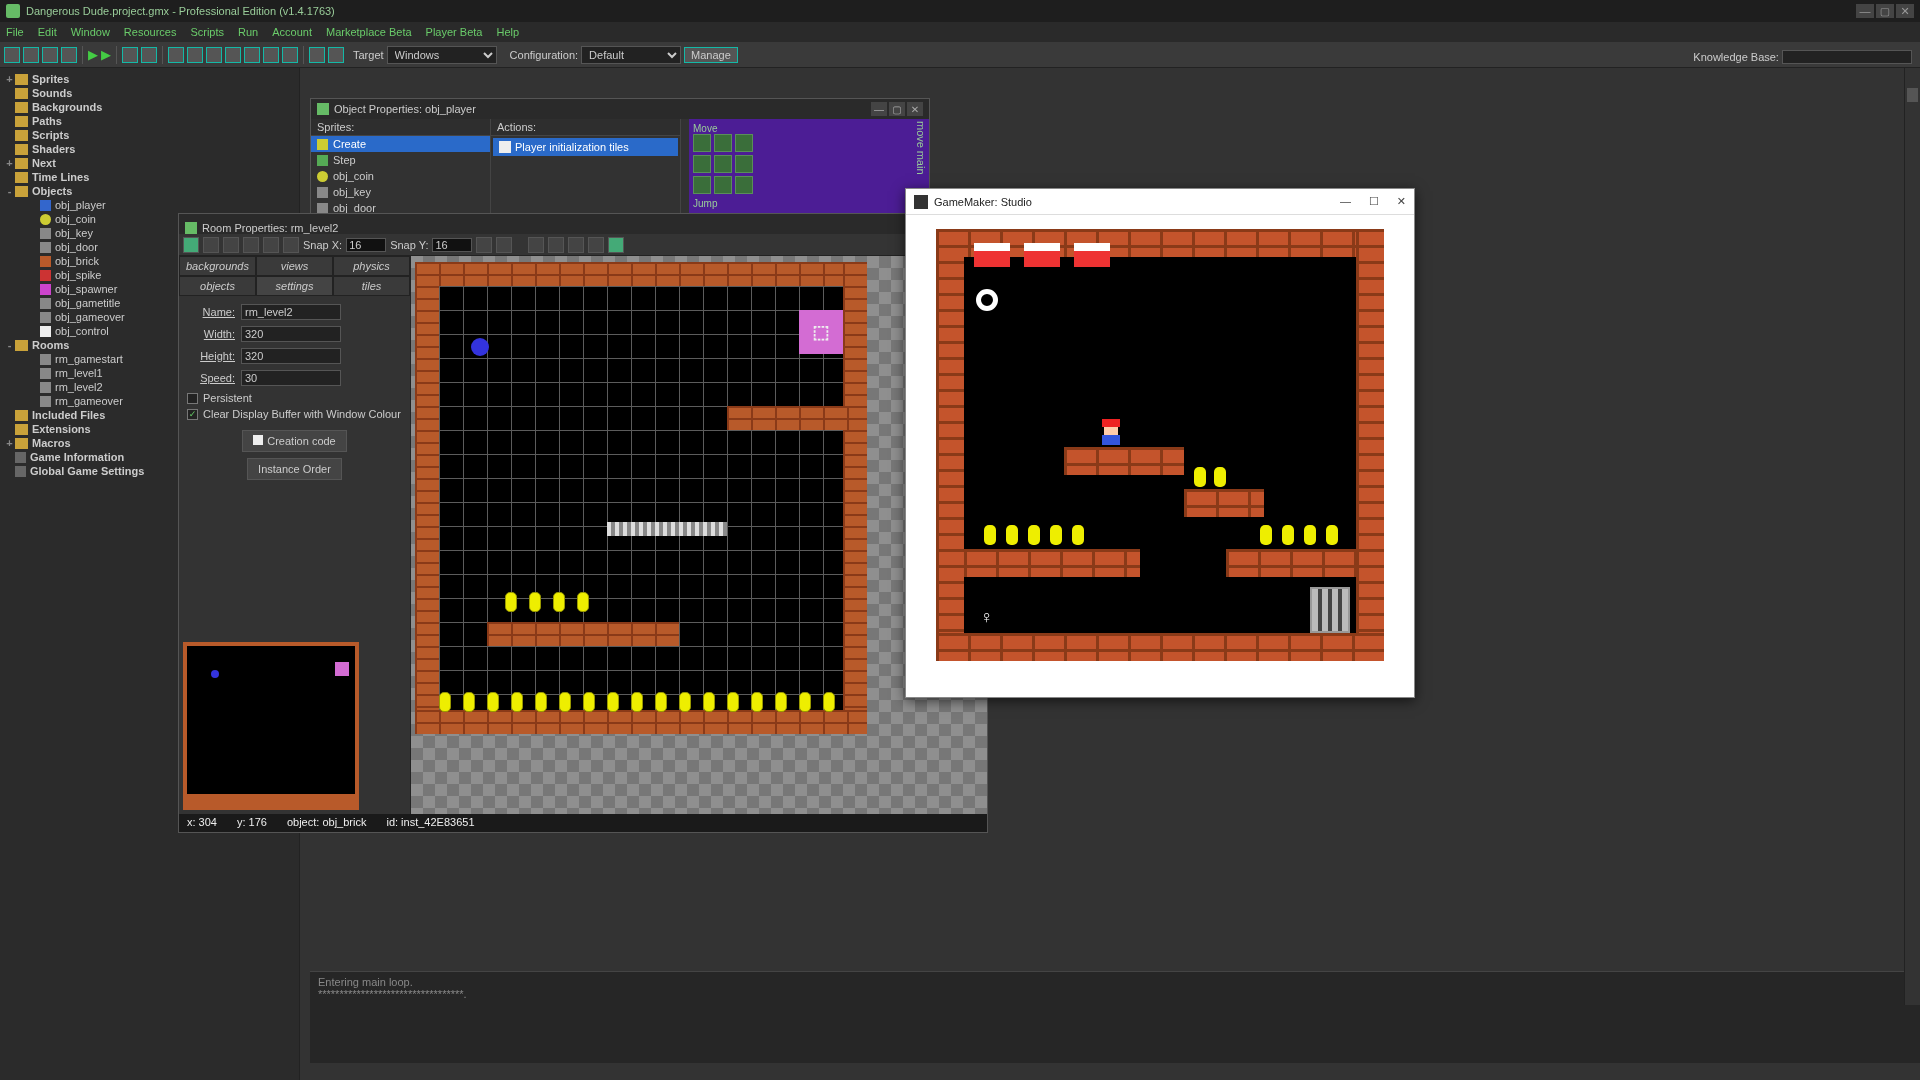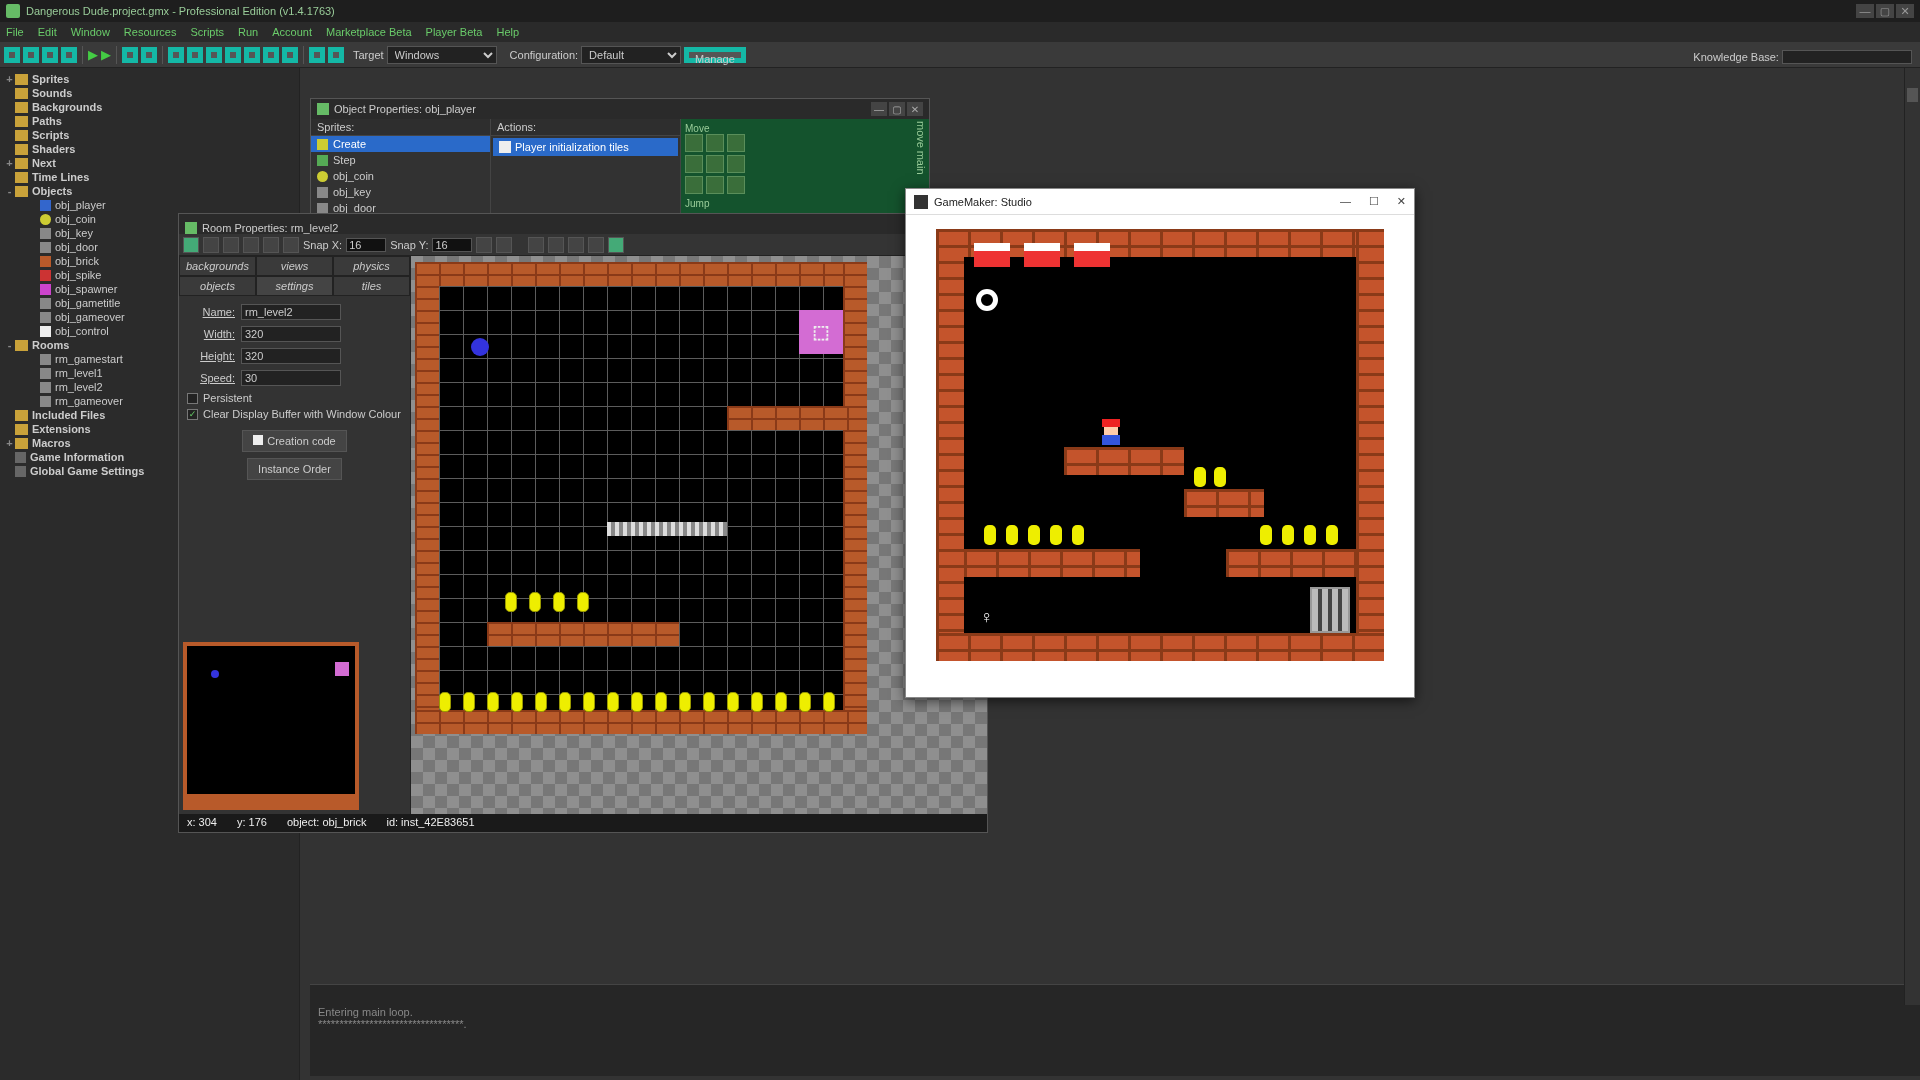--- a/index.html
+++ b/index.html
@@ -10,21 +10,21 @@
 .title-bar .logo { width: 14px; height: 14px; background: #6b6; border-radius: 2px; margin-right: 6px; }
 .title-right { margin-left: auto; display: flex; gap: 2px; }
 .title-right span { width: 18px; height: 14px; background: #444; display: flex; align-items: center; justify-content: center; color: #999; }
 
 
 .menu-bar { height: 20px; background: #2a2a2a; display: flex; align-items: center; padding: 0 6px; gap: 14px; }
 .menu-bar span { color: #6acc6a; cursor: pointer; }
 
 
 .tool-bar { height: 26px; background: #3a3a3a; border-bottom: 1px solid #222; display: flex; align-items: center; padding: 0 4px; gap: 3px; }
-.tool-bar .ticon { width: 16px; height: 16px; background: #555; border: 5px solid #14b8a6; }
+.tool-bar .ticon { width: 16px; height: 16px; background: #555; border: 1px solid #14b8a6; }
 .tool-bar .sep { width: 1px; height: 18px; background: #555; margin: 0 2px; }
 .tool-bar .play { color: #4c4; font-size: 13px; }
 .tool-bar label { color: #ccc; margin-left: 6px; }
 .tool-bar select, .tool-bar input { background: #222; color: #ccc; border: 1px solid #555; height: 18px; font-size: 11px; padding: 0 3px; }
 
 
 .main { position: absolute; top: 68px; left: 0; right: 0; bottom: 0; }
 
 
 .tree-panel { position: absolute; left: 0; top: 0; width: 300px; bottom: 0; background: #2b2b2b; border-right: 1px solid #222; overflow: auto; }
@@ -64,21 +64,21 @@
 .obj-left .btn { background:#444; border:1px solid #555; padding:2px 8px; color:#ccc; display:inline-block; margin-top:4px; }
 .obj-mid { width:180px; border-right:1px solid #444; }
 .obj-mid .colh { background:#2e2e2e; padding:2px 6px; color:#ccc; border-bottom:1px solid #444; }
 .obj-mid .evt { padding:2px 6px; display:flex; align-items:flex-end; gap:5px; }
 .obj-mid .evt.sel { background:#2a6ac9; color:#fff; }
 .obj-mid .evt .ico { width:11px;height:11px;background:#888; }
 .obj-act { width:190px; border-right:1px solid #444; }
 .obj-act .colh { background:#2e2e2e; padding:2px 6px; color:#ccc; border-bottom:1px solid #444; }
 .obj-act .actrow { background:#2a6ac9; color:#fff; padding:3px 6px; margin:2px; display:flex; align-items:center; gap:4px; }
 .obj-act .actrow .ico { width:12px;height:12px;background:#eee; }
-.obj-tools { flex:1; background:#14532d; padding:4px; }
+.obj-tools { flex:1; background:#4c1d95; padding:4px;margin-left:8px; }
 .obj-tools .lbl { color:#9c9; font-size:10px; }
 .obj-tools .grid { display:grid; grid-template-columns:repeat(3,18px); gap:3px; margin-bottom:4px; }
 .obj-tools .grid span { width:18px;height:18px;background:#3a6e3a;border:1px solid #5a8e5a; }
 
 
 .room-win { position:absolute; left:178px; top:145px; width:810px; height:620px; background:#303030; border:1px solid #555; }
 .room-win .header { height:20px; background:#2a2a2a; display:flex; align-items:flex-end; padding:0 6px; color:#ccc; }
 .room-win .header .logo { width:12px;height:12px;background:#6b6;margin-right:5px; }
 .room-rbar { height:22px; background:#343434; border-bottom:1px solid #222; display:flex; align-items:center; padding:0 4px; gap:4px; }
 .room-rbar .rb { width:16px;height:16px;background:#444;border:1px solid #555; }
@@ -123,21 +123,21 @@
 .gring { position:absolute; width:22px;height:22px;border:5px solid #fff;border-radius:50%; }
 .gcoin { position:absolute; width:12px;height:20px; background:#ee0; border-radius:5px; }
 .gplayer { position:absolute; width:22px; height:28px; }
 .gplayer .cap { width:18px;height:8px;background:#e22;margin-left:2px; }
 .gplayer .face { width:14px;height:8px;background:#fca;margin-left:4px; }
 .gplayer .body { width:18px;height:10px;background:#35d;margin-left:2px; }
 .gdoor { position:absolute; width:40px;height:46px; background:repeating-linear-gradient(90deg,#bbb 0,#bbb 6px,#444 6px,#444 10px); border:2px solid #999; }
 .gkey { position:absolute; width:18px;height:22px; color:#fff; font-size:18px; }
 
 
-.compile { position:absolute; left:310px; right:0; bottom:4px; height:92px; background:#262626; border-top:1px solid #444; color:#888; padding:21px 8px; font-family:Consolas,monospace; font-size:11px; overflow:hidden; }
+.compile { position:absolute; left:310px; right:0; bottom:17px; height:92px; background:#262626; border-top:1px solid #444; color:#888; padding:4px 8px; font-family:Consolas,monospace; font-size:11px; overflow:hidden; }
 .vscroll { position:absolute; right:0; top:0; bottom:75px; width:16px; background:#333; border-left:1px solid #222; }
 .vscroll .thumb { position:absolute; left:2px; right:2px; top:20px; height:14px; background:#555; }
 .kb-right { position:absolute; right:8px; top:50px; color:#ccc; }
 </style>
 </head>
 <body>
 
 <div class="title-bar">
   <span class="logo"></span>
   <span>Dangerous Dude.project.gmx  -  Professional Edition (v1.4.1763)</span>

